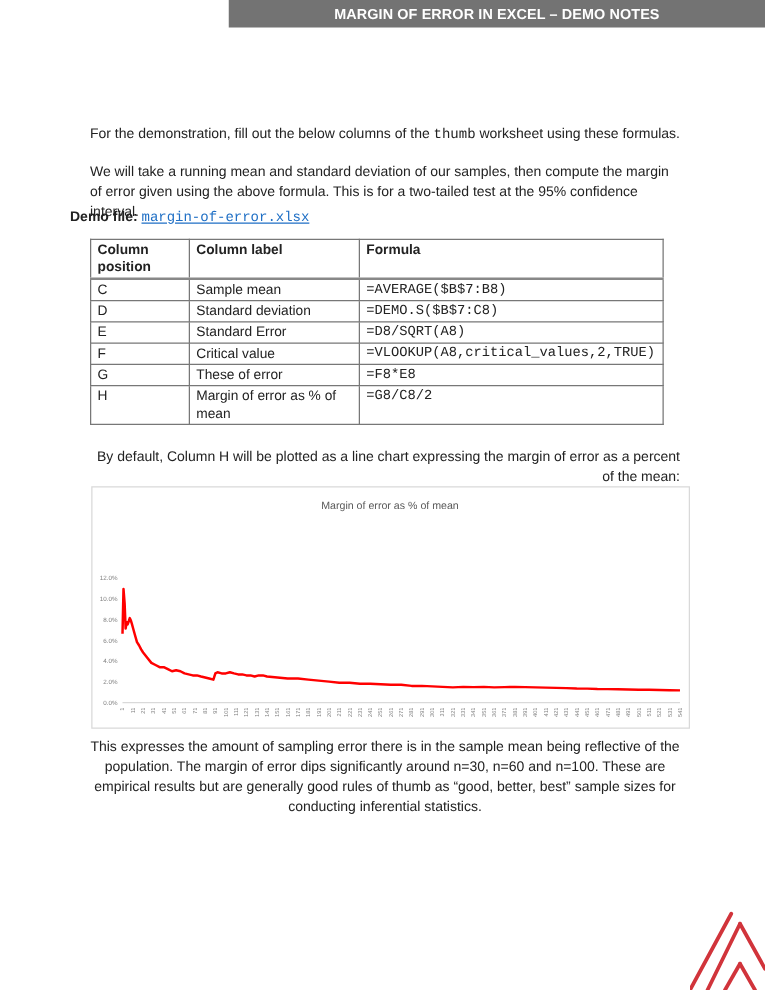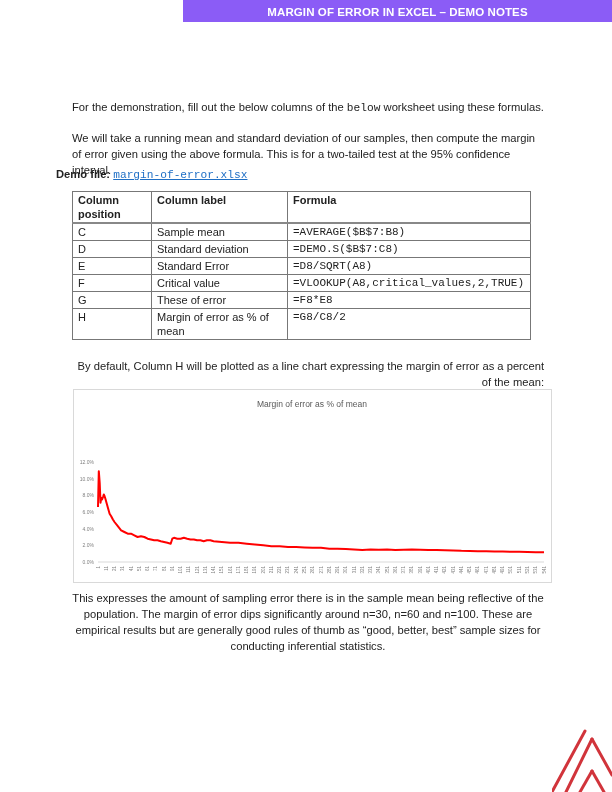--- a/index.html
+++ b/index.html
@@ -1,17 +1,17 @@
 <!DOCTYPE html>
 <html><head>
 <meta charset="utf-8">
 <style>
   html, body { margin:0; padding:0; background:#fff; }
   body { width:612px; height:792px; position:relative; overflow:hidden; font-family:"Liberation Sans", sans-serif; color:#222; }
-  .header-bar { position:absolute; left:183px; top:0; width:429px; height:22px; background:#8b5cf6; color:#fff; font-weight:bold; font-size:11.5px; text-align:center; line-height:24px; letter-spacing:0.1px; }
+  .header-bar { position:absolute; left:183px; top:0; width:429px; height:22px; background:#737373; color:#fff; font-weight:bold; font-size:11.5px; text-align:center; line-height:24px; letter-spacing:0.1px; }
   .para { position:absolute; left:72px; width:472px; font-size:11.2px; line-height:16px; }
   .mono { font-family:"Liberation Mono", monospace; }
   .p1 { top:99px; }
   .p2 { top:130px; }
   .demo { position:absolute; left:56px; top:168px; font-size:11.2px; font-weight:bold; }
   .demo a { color:#1f6fc5; font-family:"Liberation Mono", monospace; font-weight:normal; text-decoration:underline; }
   table.formulas { position:absolute; left:72px; top:191px; width:459px; border-collapse:collapse; font-size:11px; }
   table.formulas td, table.formulas th { border:1px solid #777; padding:1px 5px; text-align:left; vertical-align:top; line-height:14px; }
   table.formulas th { font-weight:bold; }
   table.formulas thead tr th { border-bottom:2px solid #888; }
@@ -22,21 +22,21 @@
   .chart-box { position:absolute; left:73px; top:389px; width:477px; height:192px; border:1px solid #d9d9d9; background:#fff; }
   .chart-box svg { position:absolute; left:0; top:0; }
   .p4 { top:590px;text-align:center; }
   .logo { position:absolute; left:552px; top:715px; }
 </style>
 </head>
 <body>
 
 <div class="header-bar">MARGIN OF ERROR IN EXCEL – DEMO NOTES</div>
 
-<div class="para p1"><span>For the demonstration, fill out the below columns of the </span><span class="mono">below</span><span> worksheet using these formulas.</span></div>
+<div class="para p1"><span>For the demonstration, fill out the below columns of the </span><span class="mono">thumb</span><span> worksheet using these formulas.</span></div>
 
 <div class="para p2">We will take a running mean and standard deviation of our samples, then compute the margin of error given using the above formula. This is for a two-tailed test at the 95% confidence interval.</div>
 
 <div class="demo"><span>Demo file: </span><a>margin-of-error.xlsx</a></div>
 
 <table class="formulas">
   <thead>
     <tr>
       <th class="col1">Column position</th>
       <th class="col2">Column label</th>

